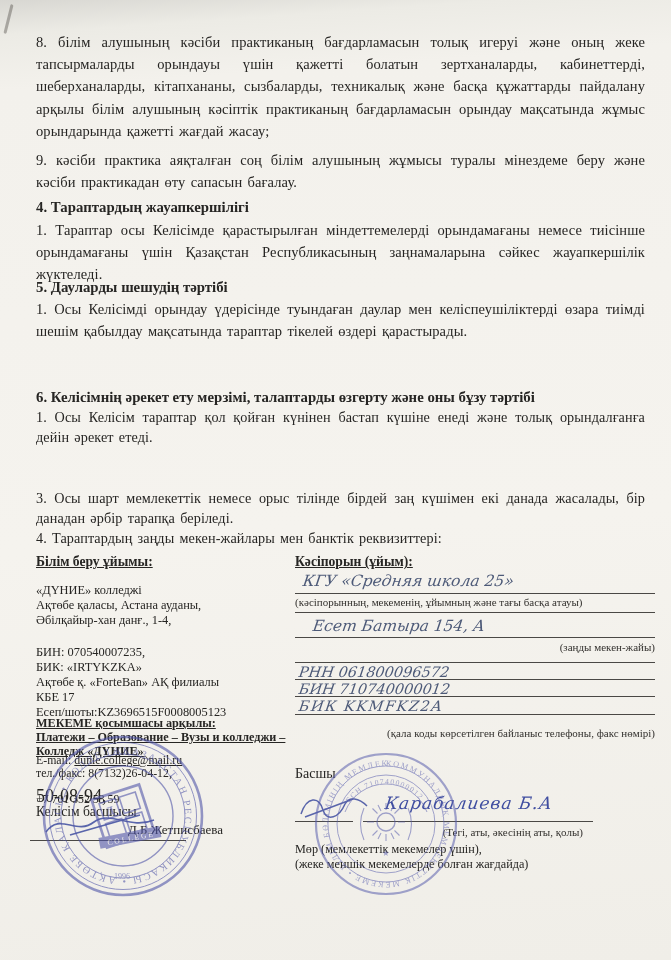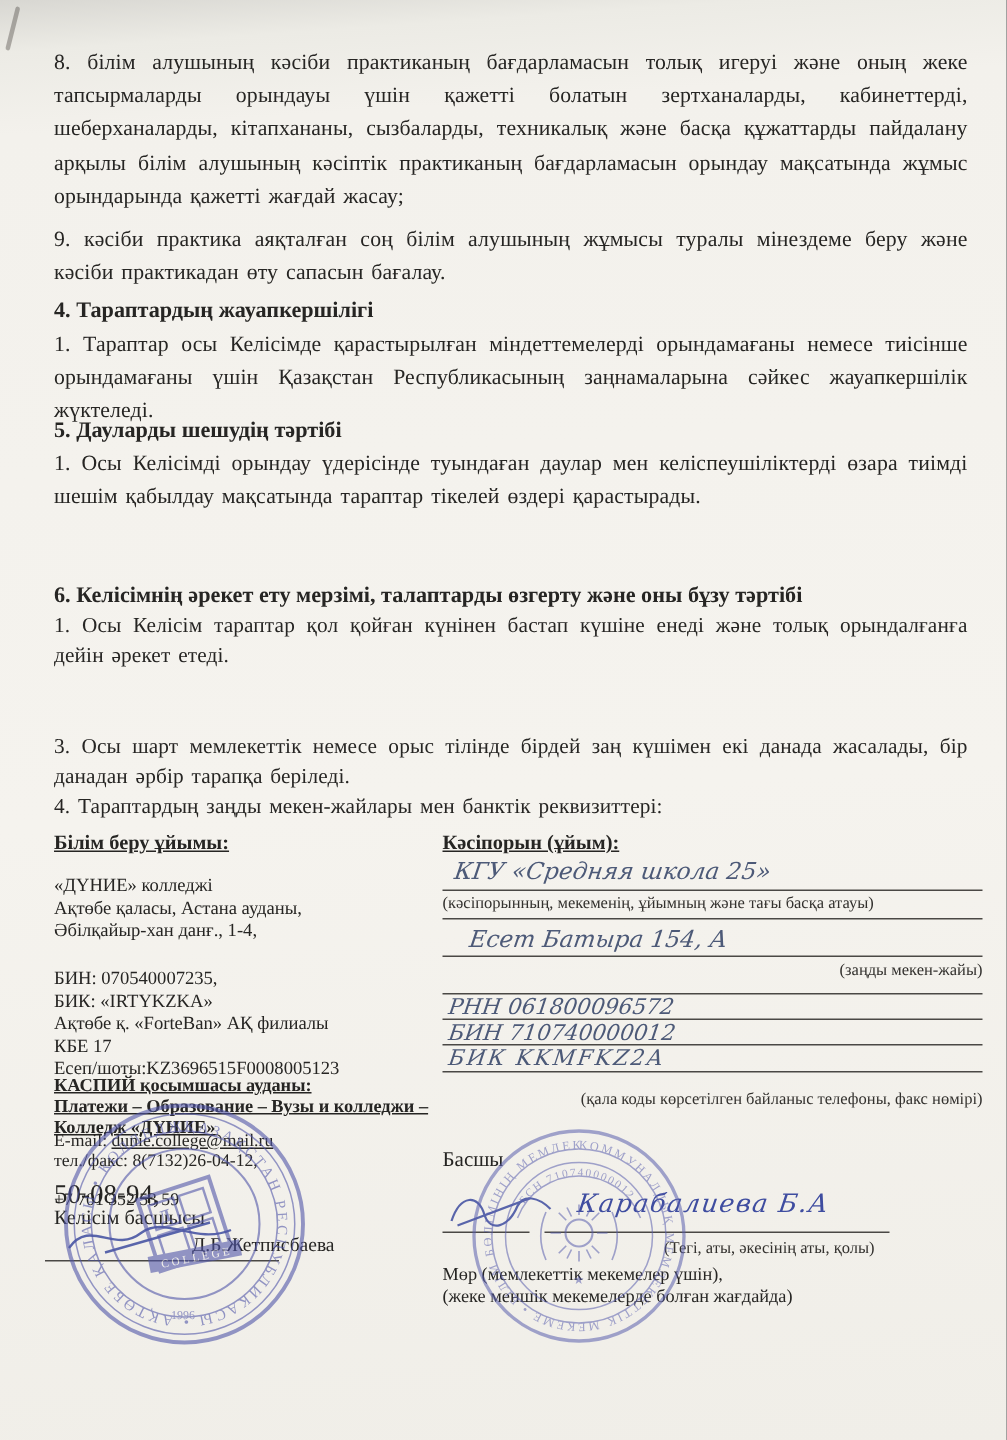--- a/index.html
+++ b/index.html
@@ -55,21 +55,21 @@
   <div class="col col-left">
     <div class="col-title">Білім беру ұйымы:</div>
     <div class="lline" style="top:33px">«ДҮНИЕ» колледжі</div>
     <div class="lline" style="top:48px">Ақтөбе қаласы, Астана ауданы,</div>
     <div class="lline" style="top:63px">Әбілқайыр-хан данғ., 1-4,</div>
     <div class="lline" style="top:95px">БИН: 070540007235,</div>
     <div class="lline" style="top:110px">БИК: «IRTYKZKA»</div>
     <div class="lline" style="top:125px">Ақтөбе қ. «ForteBan» АҚ филиалы</div>
     <div class="lline" style="top:140px">КБЕ 17</div>
     <div class="lline" style="top:155px">Есеп/шоты:KZ3696515F0008005123</div>
-    <div class="lline bold-u" style="top:166px;font-size:12.2px">КАСПИЙ қосымшасы ауданы:</div>
+    <div class="lline bold-u" style="top:166px;font-size:12.2px">МЕКЕМЕ қосымшасы арқылы:</div>
     <div class="lline bold-u" style="top:180px;font-size:12.2px">Платежи – Образование – Вузы и колледжи –</div>
     <div class="lline bold-u" style="top:194px;font-size:12.2px">Колледж «ДҮНИЕ»</div>
     <div class="lline" style="top:203px;font-size:11.8px">
       <span>E-mail:</span>
       <span class="u">dunie.college@mail.ru</span>
     </div>
     <div class="lline" style="top:216px;font-size:11.8px">тел./факс: 8(7132)26-04-12,</div>
     <div class="lline" style="top:239px;font-size:18px">50-08-94,</div>
     <div class="lline" style="top:242px;font-size:11.8px">+7 701 352 53 59</div>
     <div class="lline" style="top:254px;font-size:13.6px">Келісім басшысы</div>

